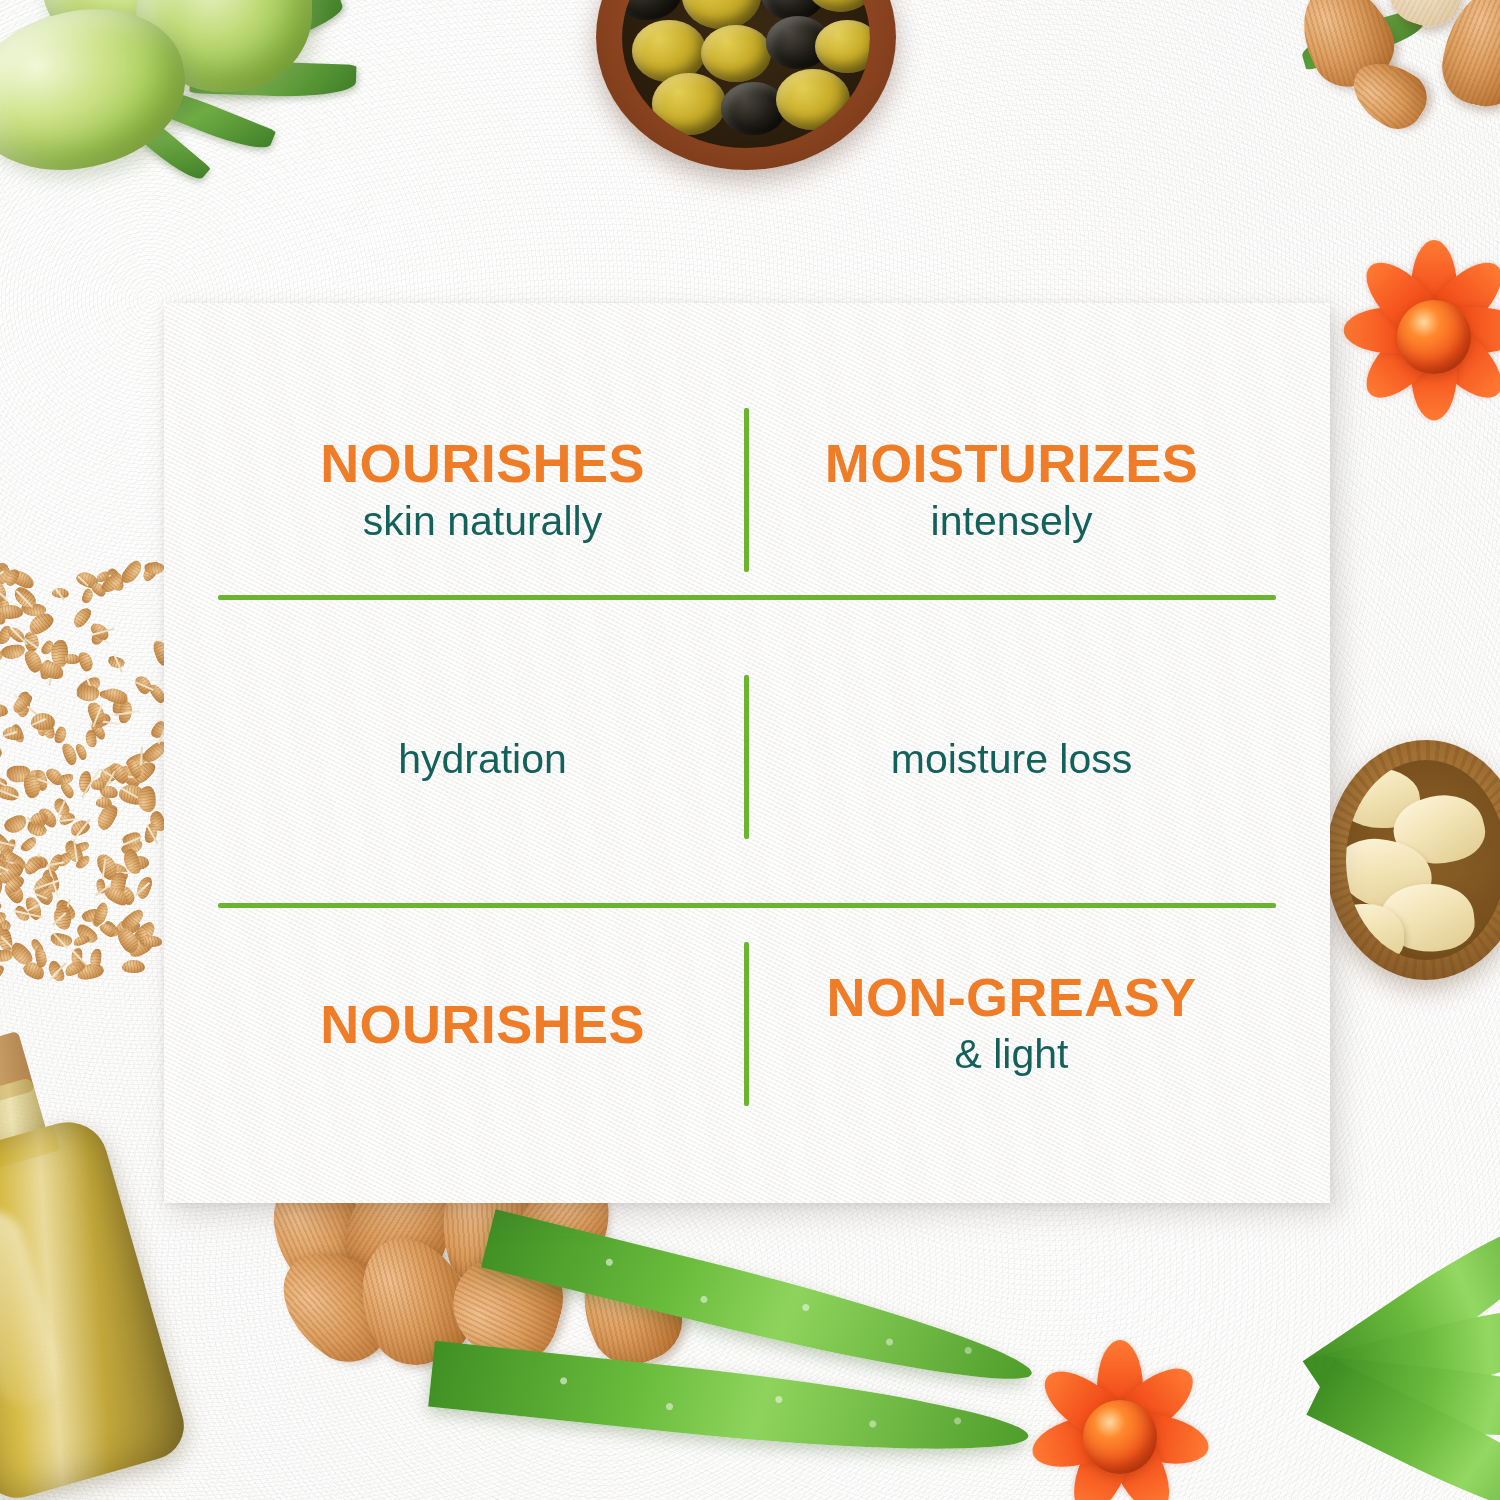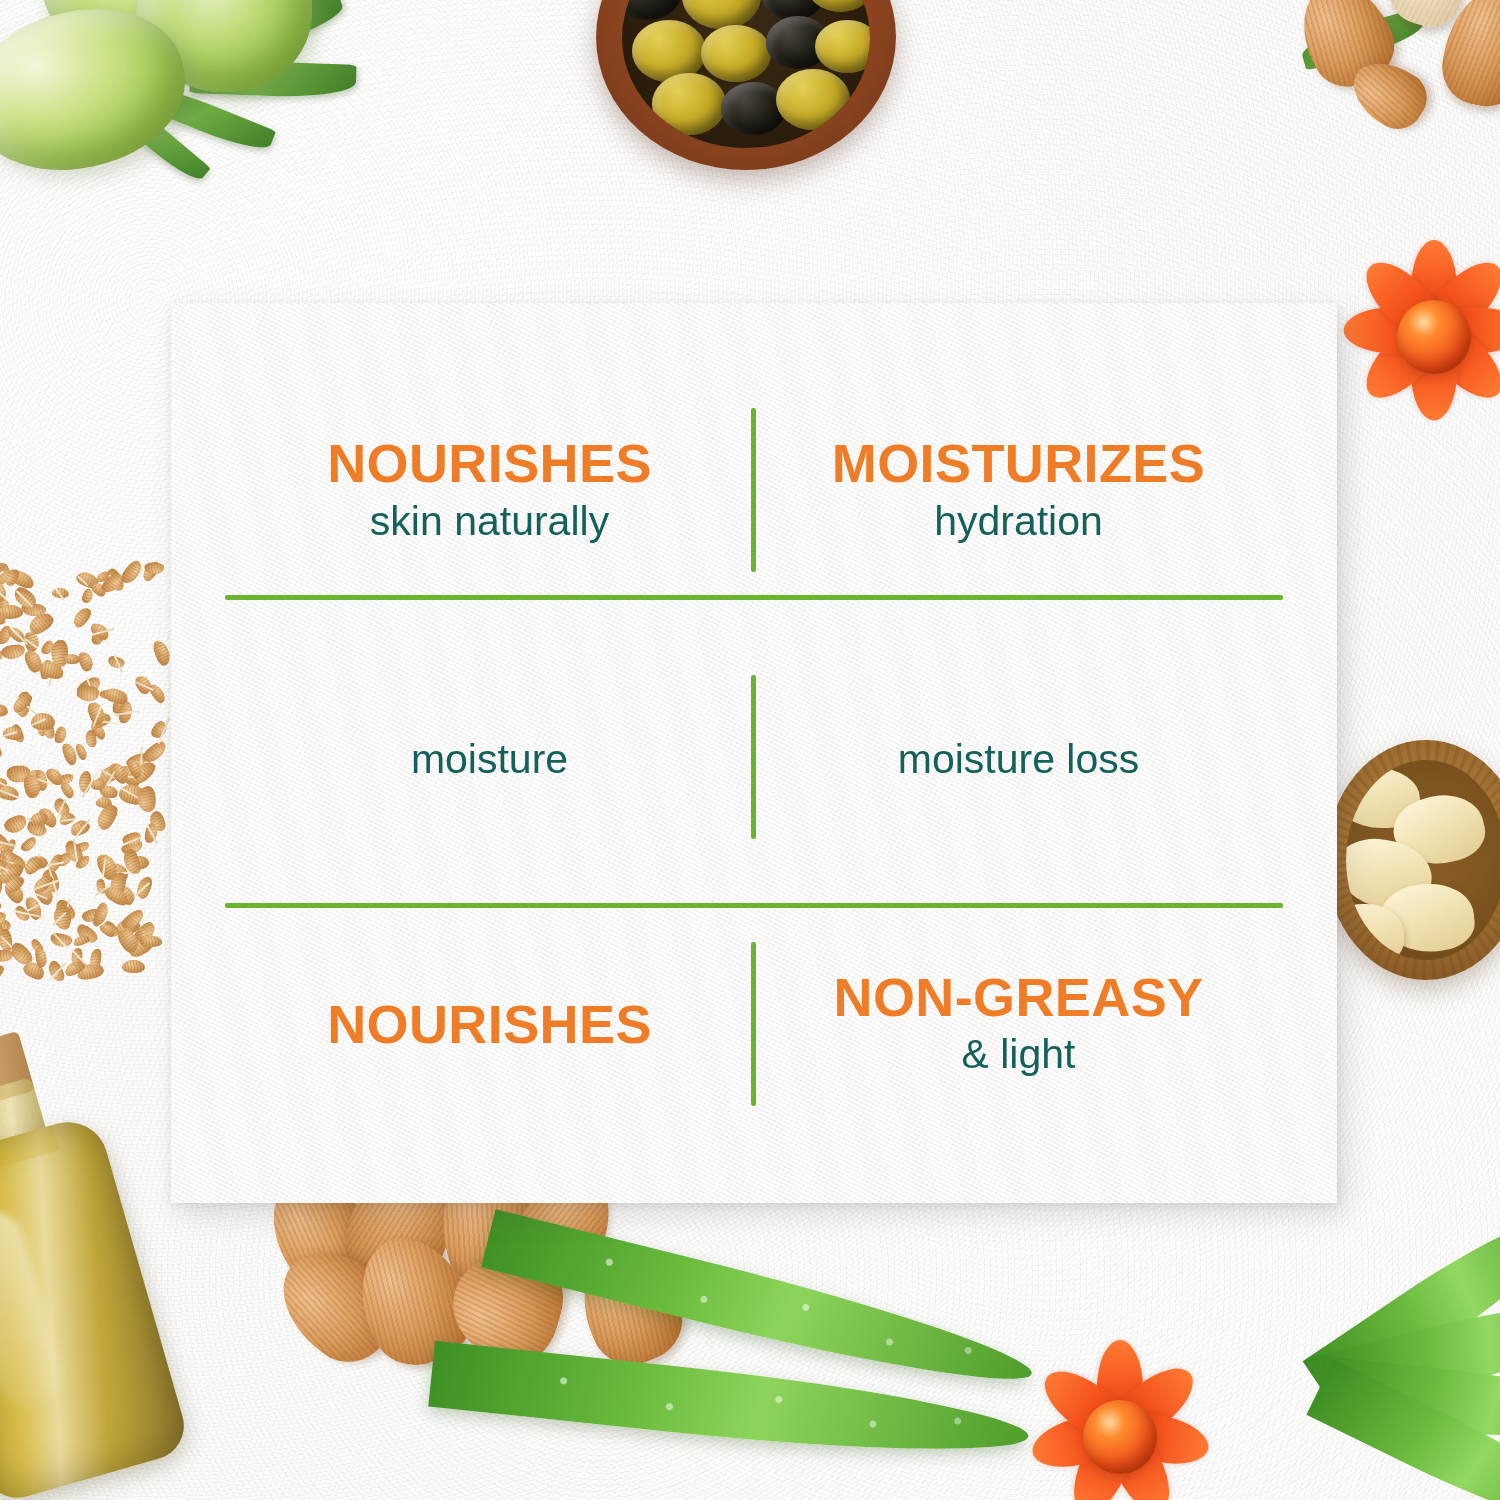--- a/index.html
+++ b/index.html
@@ -221,21 +221,21 @@
     background:linear-gradient(100deg,#3d8c22 0%,#6cbb3e 38%,#93d862 58%,#4d9b29 100%);
     transform-origin:0 50%;
   }
 
   
   #physalis-b { left:1020px; top:1330px; width:200px; height:200px; }
 
   
   #card {
     position:absolute;
-    left:171px; top:303px;
+    left:164px; top:303px;
     width:1166px; height:900px;
     background:
       repeating-linear-gradient(27deg, rgba(255,255,255,.9) 0 2px, rgba(240,239,237,.55) 2px 4px),
       repeating-linear-gradient(117deg, rgba(255,255,255,.8) 0 3px, rgba(236,235,233,.5) 3px 5px),
       #f7f6f4;
     box-shadow: 10px 12px 26px rgba(90,80,70,.18), 0 2px 8px rgba(90,80,70,.10);
     display:grid;
     grid-template-columns:1fr 1fr;
     grid-template-rows:1fr 1fr 1fr;
     padding:54px 54px 46px 54px;
@@ -631,25 +631,25 @@
   <div id="card">
 
     <div class="cell">
       <div class="headline">NOURISHES</div>
       <div class="sub">skin naturally</div>
       <div class="vdiv"></div>
     </div>
 
     <div class="cell">
       <div class="headline">MOISTURIZES</div>
+      <div class="sub">intensely</div>
+    </div>
+
+    <div class="cell">
       <div class="sub">hydration</div>
-    </div>
-
-    <div class="cell">
-      <div class="sub">moisture</div>
       <div class="vdiv"></div>
     </div>
 
     <div class="cell">
       <div class="sub">moisture loss</div>
     </div>
 
     <div class="cell">
       <div class="headline">NOURISHES</div>
       <div class="vdiv"></div>

